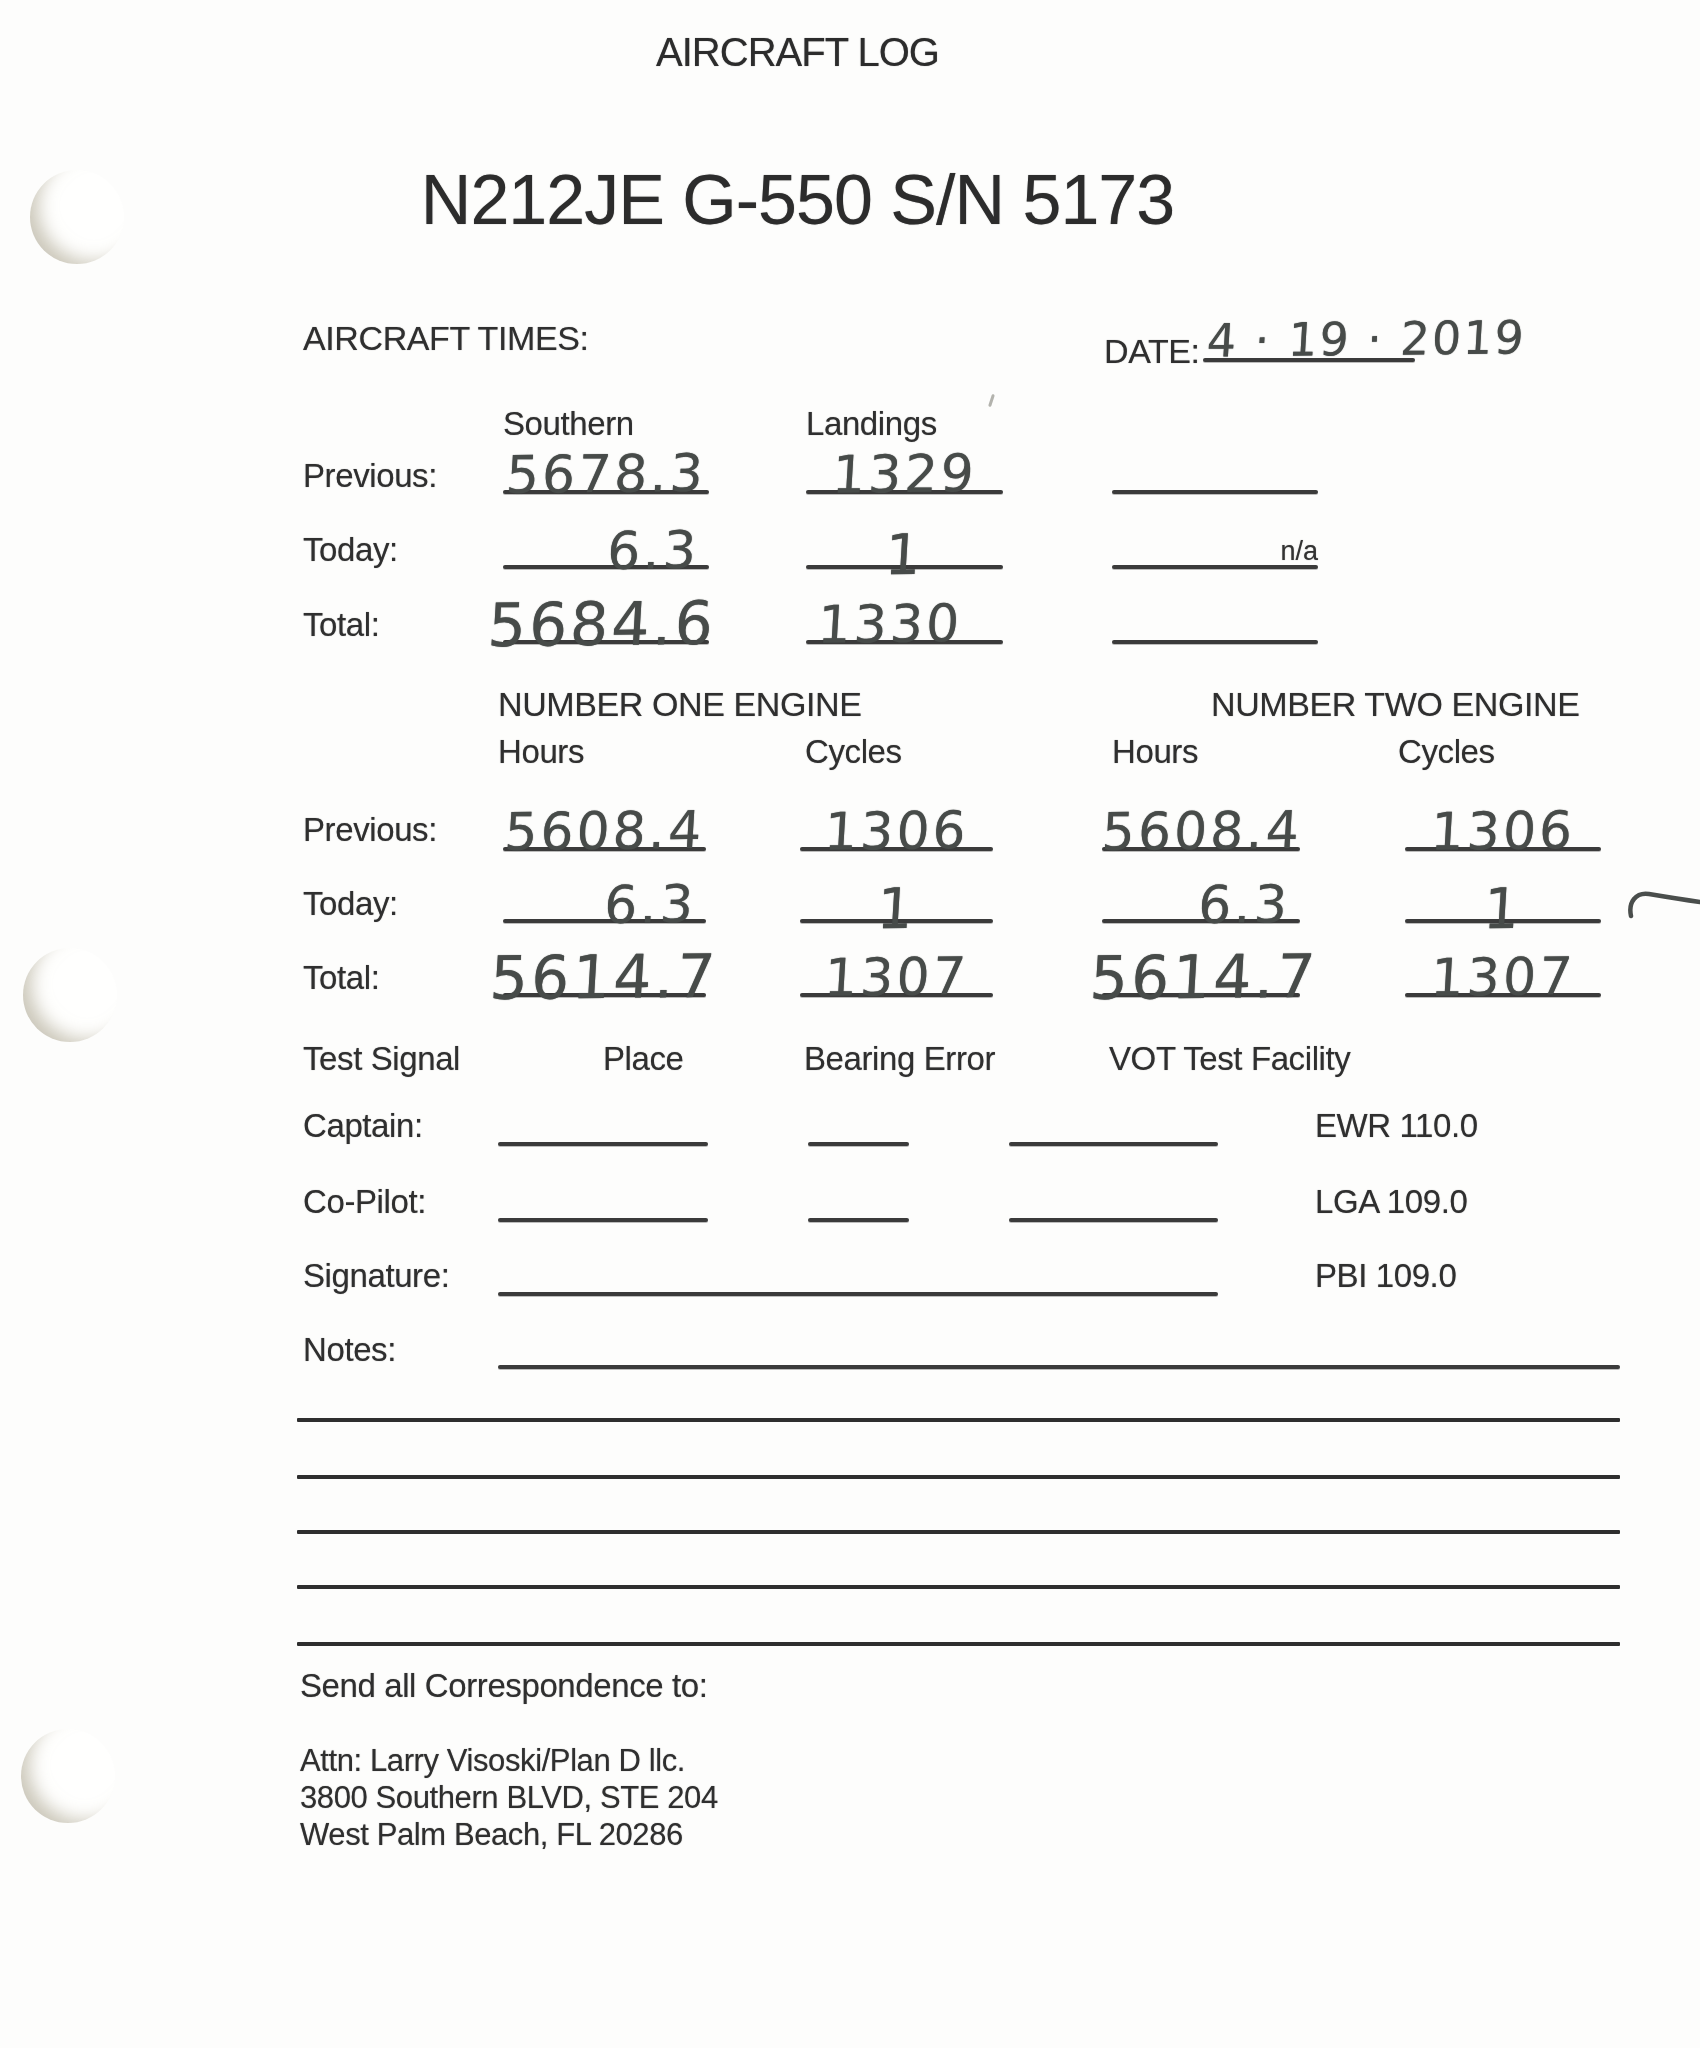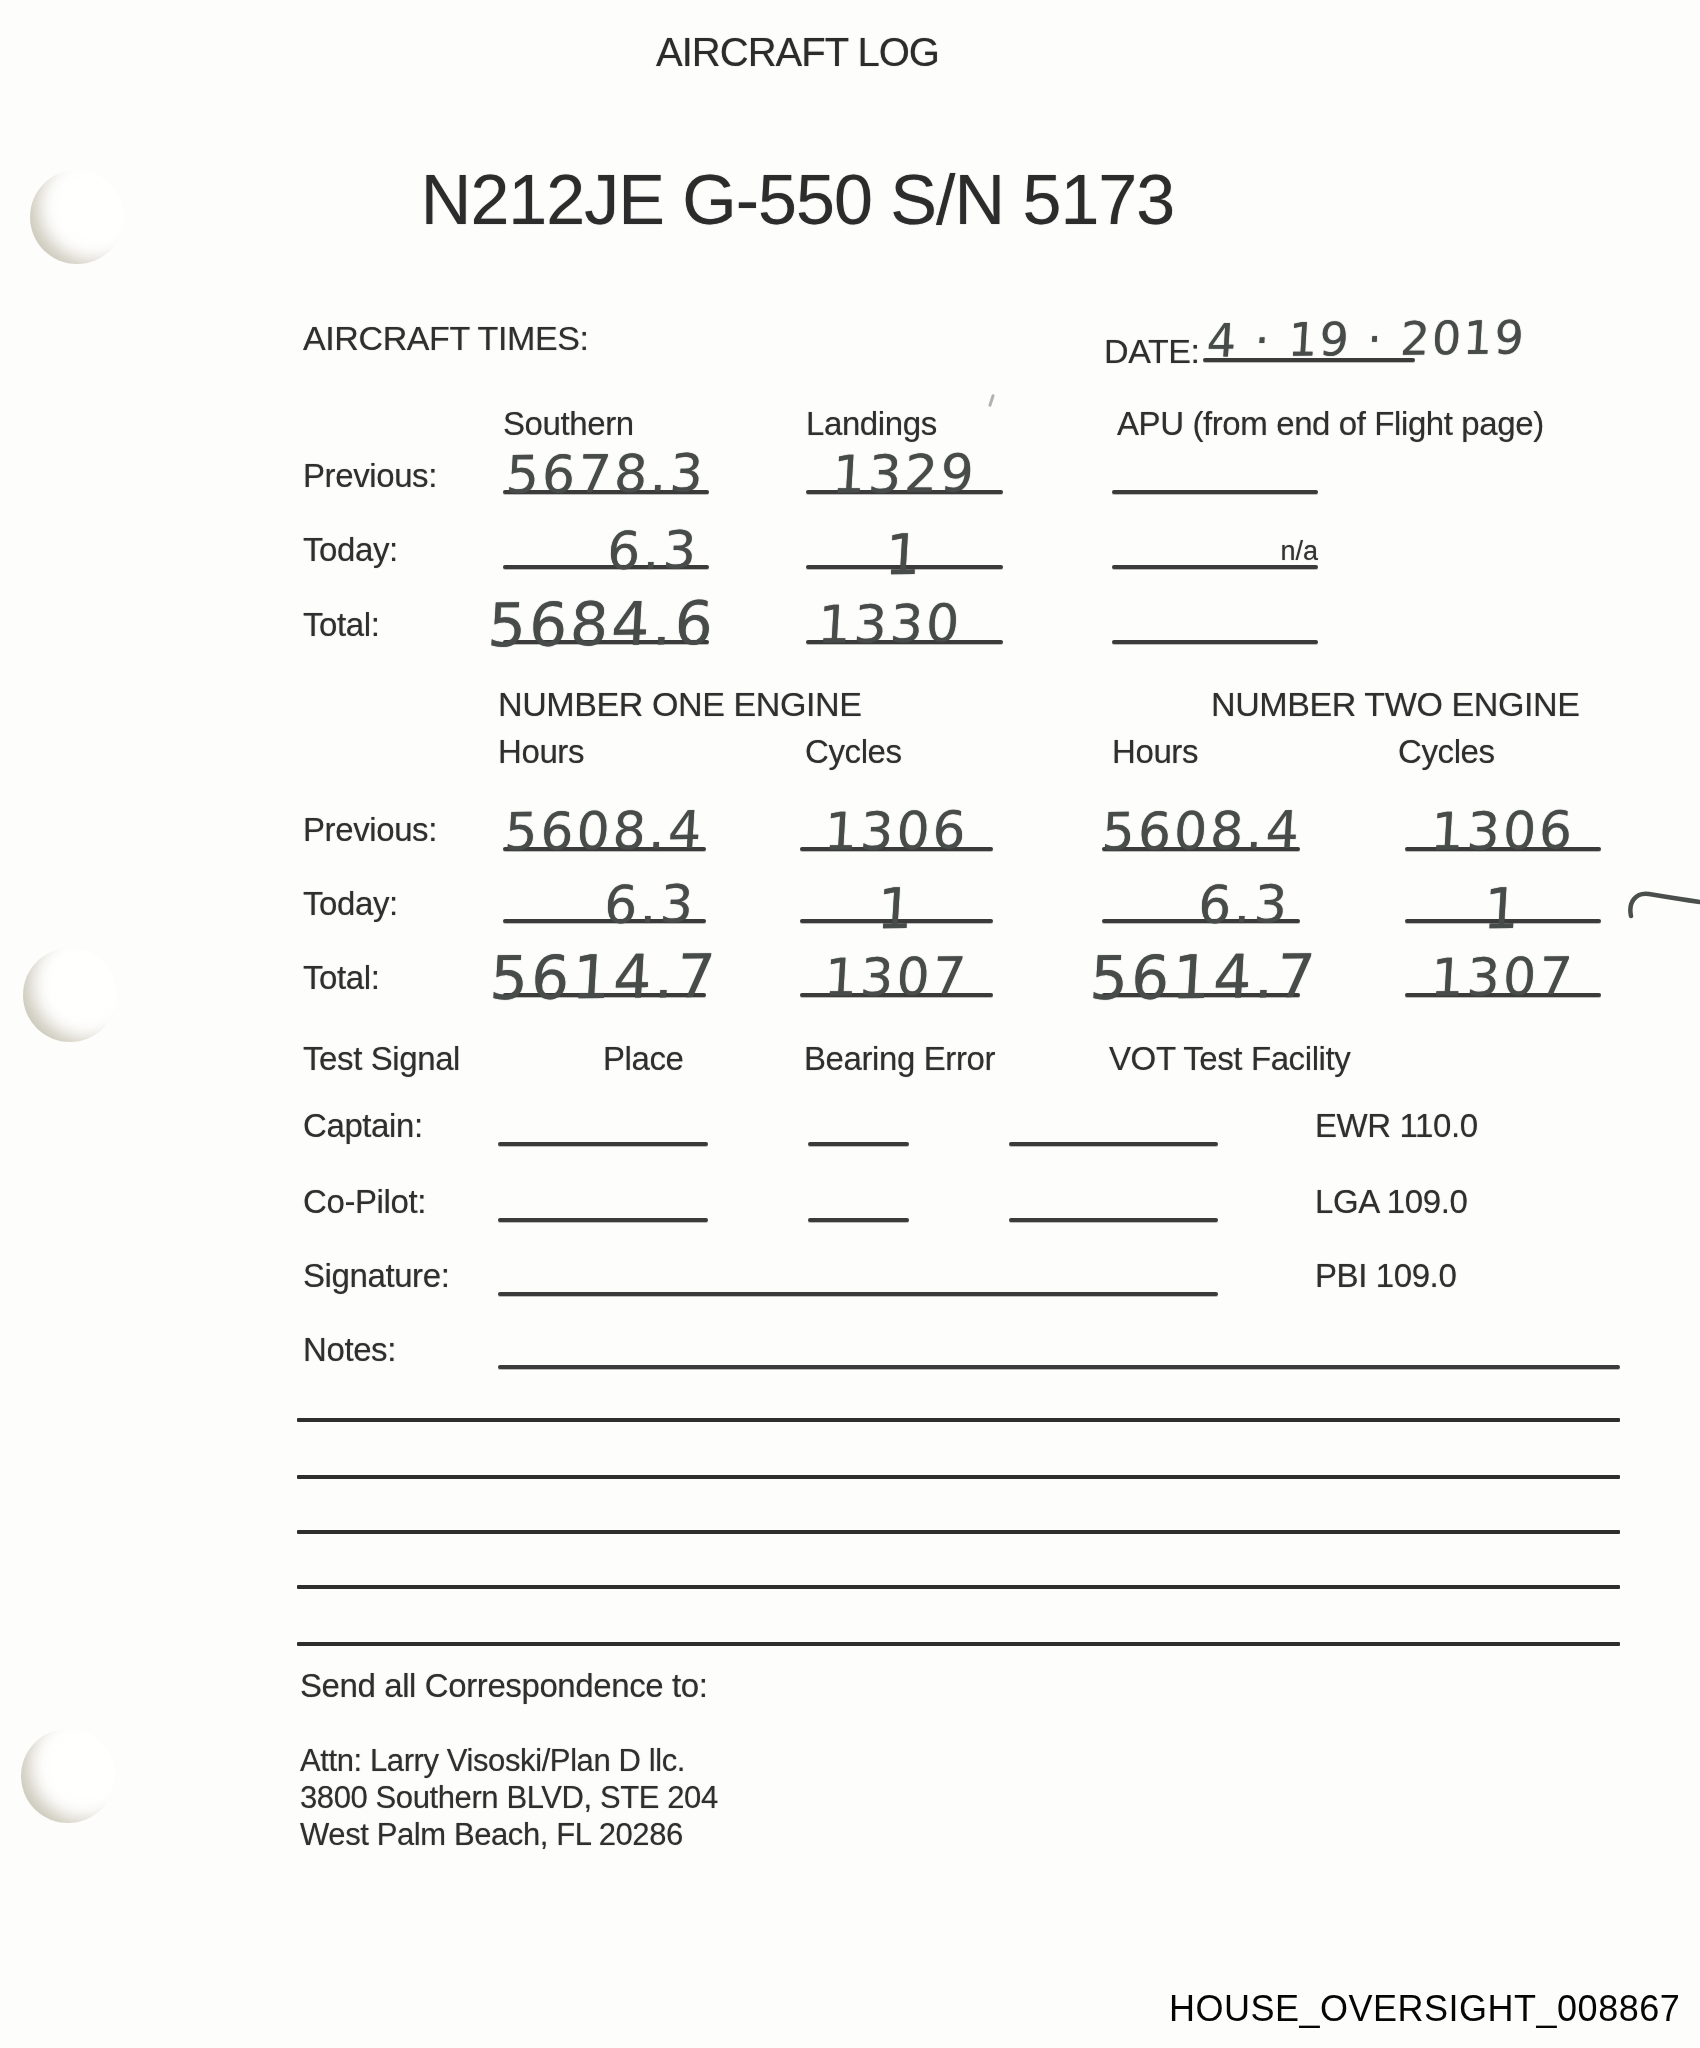--- a/index.html
+++ b/index.html
@@ -51,21 +51,20 @@
 
   <div class="t" style="left:303px;top:320px;font-size:34px;">AIRCRAFT TIMES:</div>
   <div class="t" style="left:1104px;top:333px;font-size:34px;">DATE:</div>
   <div class="line" style="left:1203px;top:358px;width:212px;"></div>
   <div class="hand" style="left:1207px;top:316px;font-size:46px;letter-spacing:2px;">4 · 19 · 2019</div>
 
   <div class="artifact" style="left:990px;top:394px;"></div>
 
   <div class="t" style="left:503px;top:406px;">Southern</div>
   <div class="t" style="left:806px;top:406px;">Landings</div>
-  <div class="t" style="left:1117px;top:406px;">APU (from end of Flight page)</div>
 
   <div class="t" style="left:303px;top:458px;">Previous:</div>
   <div class="line" style="left:503px;top:490px;width:206px;"></div>
   <div class="line" style="left:806px;top:490px;width:197px;"></div>
   <div class="line" style="left:1112px;top:490px;width:206px;"></div>
   <div class="hand ctr" style="left:503px;top:448px;width:206px;">5678.3</div>
   <div class="hand ctr" style="left:806px;top:448px;width:197px;">1329</div>
 
   <div class="t" style="left:303px;top:532px;">Today:</div>
   <div class="line" style="left:503px;top:565px;width:206px;"></div>
@@ -150,15 +149,14 @@
   <div class="noteline" style="left:297px;top:1475px;width:1323px;"></div>
   <div class="noteline" style="left:297px;top:1530px;width:1323px;"></div>
   <div class="noteline" style="left:297px;top:1585px;width:1323px;"></div>
   <div class="noteline" style="left:297px;top:1642px;width:1323px;"></div>
 
   <div class="t" style="left:300px;top:1668px;">Send all Correspondence to:</div>
   <div class="t" style="left:300px;top:1744px;font-size:31px;">Attn: Larry Visoski/Plan D llc.</div>
   <div class="t" style="left:300px;top:1781px;font-size:31px;">3800 Southern BLVD, STE 204</div>
   <div class="t" style="left:300px;top:1818px;font-size:31px;">West Palm Beach, FL 20286</div>
 
-  <div class="footer-id" style="left:1169px;top:1988px;">HOUSE_OVERSIGHT_008867</div>
 
 </div>
 
 </body></html>

